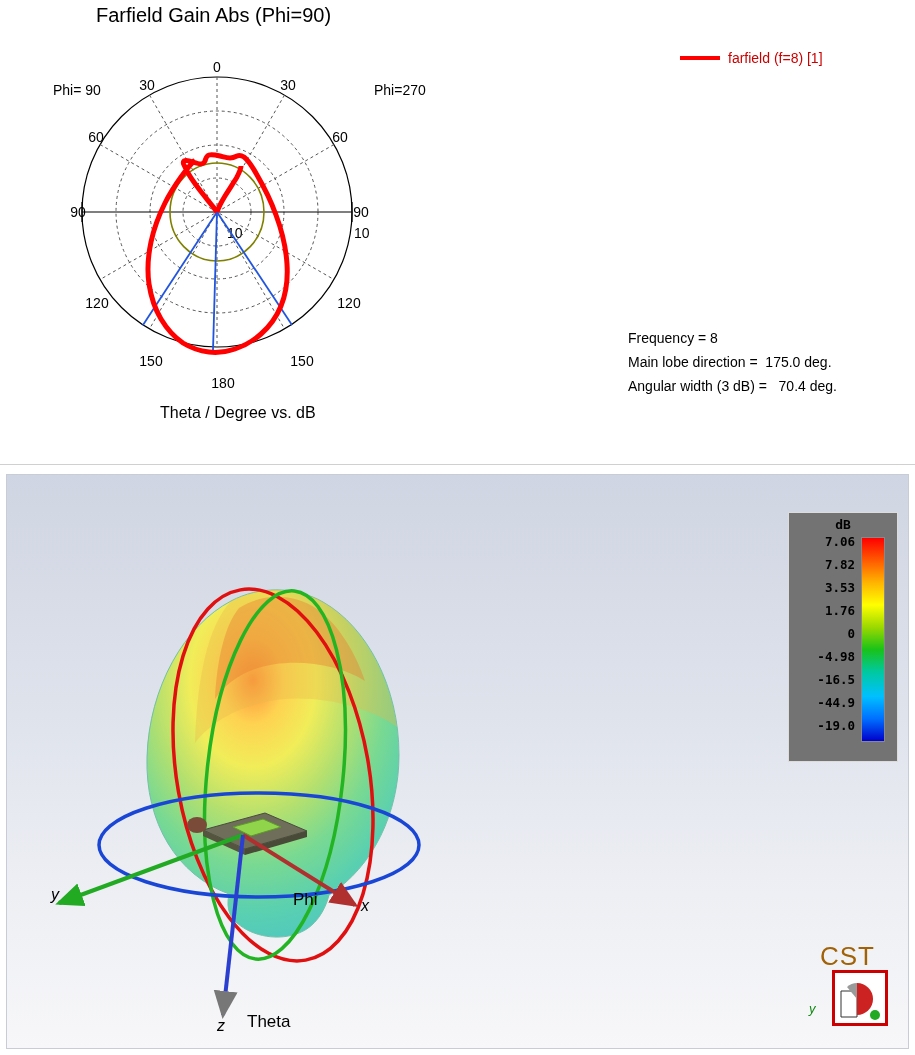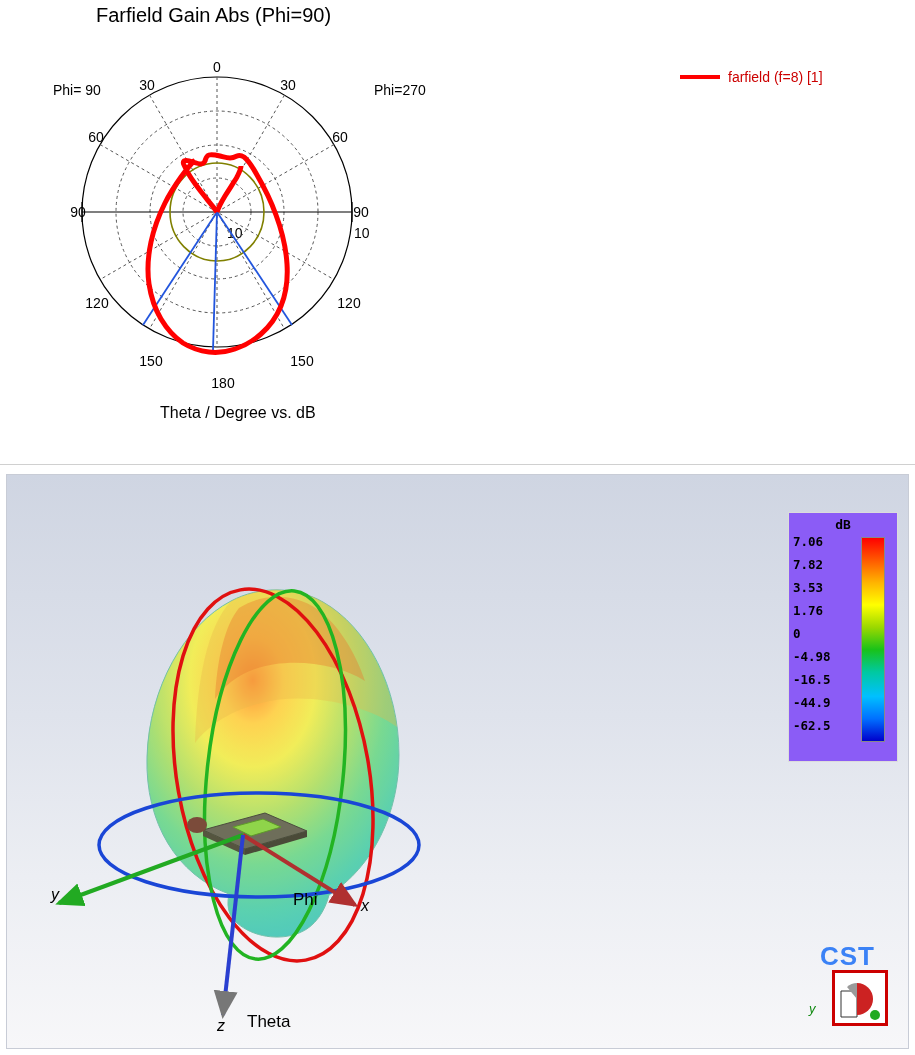--- a/index.html
+++ b/index.html
@@ -5,41 +5,41 @@
   html,body{margin:0;padding:0;}
   body{
     width:915px;height:1055px;background:#ffffff;
     font-family:"Liberation Sans", sans-serif;
     color:#000;overflow:hidden;position:relative;
   }
   .panel-top{position:absolute;left:0;top:0;width:915px;height:468px;}
   .polar-title{position:absolute;left:96px;top:4px;font-size:20px;}
   .polar-wrap{position:absolute;left:20px;top:30px;width:420px;height:400px;}
   svg{display:block;}
-  .legend{position:absolute;left:680px;top:50px;display:flex;align-items:center;gap:8px;margin-top:19px;}
+  .legend{position:absolute;left:680px;top:50px;display:flex;align-items:center;gap:8px;}
   .legend-line{width:40px;height:4px;background:#ff0000;}
   .legend-label{font-size:14px;color:#cc0000;}
   .stats{position:absolute;left:628px;top:326px;font-size:14px;line-height:24px;}
   .stats div{white-space:pre;}
   .axis-label{position:absolute;left:160px;top:404px;font-size:16px;}
   .divider{position:absolute;left:0;top:464px;width:915px;height:1px;background:#d0d0d0;}
   .panel-3d{position:absolute;left:6px;top:474px;width:903px;height:575px;
     background:linear-gradient(180deg,#cfd5e2 0%,#dfe3ec 42%,#eceef3 70%,#f7f7f9 100%);
     border:1px solid #c8ccd6;box-sizing:border-box;overflow:hidden;}
   .colorbar{position:absolute;left:788px;top:512px;width:110px;height:250px;
-    background:#8b5cf6;border:1px solid #dcdcdc;box-sizing:border-box;}
+    background:#737373;border:1px solid #dcdcdc;box-sizing:border-box;}
   .cb-title{text-align:center;font-family:"DejaVu Sans Mono",monospace;font-size:13px;font-weight:bold;padding-top:4px;}
   .cb-body{position:relative;margin-top:3px;height:215px;}
   .cb-ticks{position:absolute;left:4px;top:0;width:62px;height:100%;
-    font-family:"DejaVu Sans Mono",monospace;font-size:12.5px;font-weight:bold;}
+    font-family:"DejaVu Sans Mono",monospace;font-size:12.5px;font-weight:bold;text-align:right;}
   .cb-ticks div{height:23px;line-height:14px;}
   .cb-grad{position:absolute;left:72px;top:2px;width:24px;height:205px;border:1px solid #888;box-sizing:border-box;
     background:linear-gradient(180deg,#ff0000 0%,#ff5a00 11%,#ffb400 22%,#ffff00 33%,#9bd800 44%,#19c219 55%,#00c9a0 66%,#00c0ff 78%,#0070ff 89%,#0000cc 100%);}
   .cst-logo{position:absolute;left:820px;top:942px;width:78px;height:92px;}
-  .cst-text{font-family:"Liberation Sans",sans-serif;font-weight:bold;font-size:26px;letter-spacing:1px;color:#3b82f6;line-height:28px;}
+  .cst-text{font-family:"Liberation Sans",sans-serif;font-weight:normal;font-size:26px;letter-spacing:1px;color:#a16207;line-height:28px;}
   .cst-box{width:56px;height:56px;border:3px solid #cc0000;box-sizing:border-box;background:#fff;position:relative;margin-left:12px;}
   .cst-y{position:absolute;left:-26px;top:28px;font-size:13px;font-style:italic;color:#118a11;}
 </style>
 </head>
 <body>
 
 <div class="panel-top">
 
   <div class="polar-title">Farfield Gain Abs (Phi=90)</div>
 
@@ -122,20 +122,23 @@
   </div>
 
   <div class="axis-label">Theta / Degree vs. dB</div>
 
   <div class="legend">
     <div class="legend-line"></div>
     <div class="legend-label">farfield (f=8) [1]</div>
   </div>
 
   <div class="stats">
+    <div>Frequency = 8</div>
+    <div>Main lobe direction =  175.0 deg.</div>
+    <div>Angular width (3 dB) =   70.4 deg.</div>
   </div>
 
   <div class="divider"></div>
 </div>
 
 <div class="panel-3d">
   <svg width="901" height="573" viewBox="0 0 901 573">
     <defs>
       <radialGradient id="lobe" cx="42%" cy="26%" r="78%">
         <stop offset="0%" stop-color="#ff8a33"></stop>
@@ -207,21 +210,21 @@
   <div class="cb-body">
     <div class="cb-ticks">
       <div>7.06</div>
       <div>7.82</div>
       <div>3.53</div>
       <div>1.76</div>
       <div>0</div>
       <div>-4.98</div>
       <div>-16.5</div>
       <div>-44.9</div>
-      <div>-62.5</div>
+      <div>-19.0</div>
     </div>
     <div class="cb-grad"></div>
   </div>
 </div>
 
 <div class="cst-logo">
   <div class="cst-text">CST</div>
   <div class="cst-box">
     <svg width="50" height="50" viewBox="0 0 50 50">
       <path d="M6,44 L6,18 L22,18 L22,44 Z" fill="#ffffff" stroke="#333"></path>

